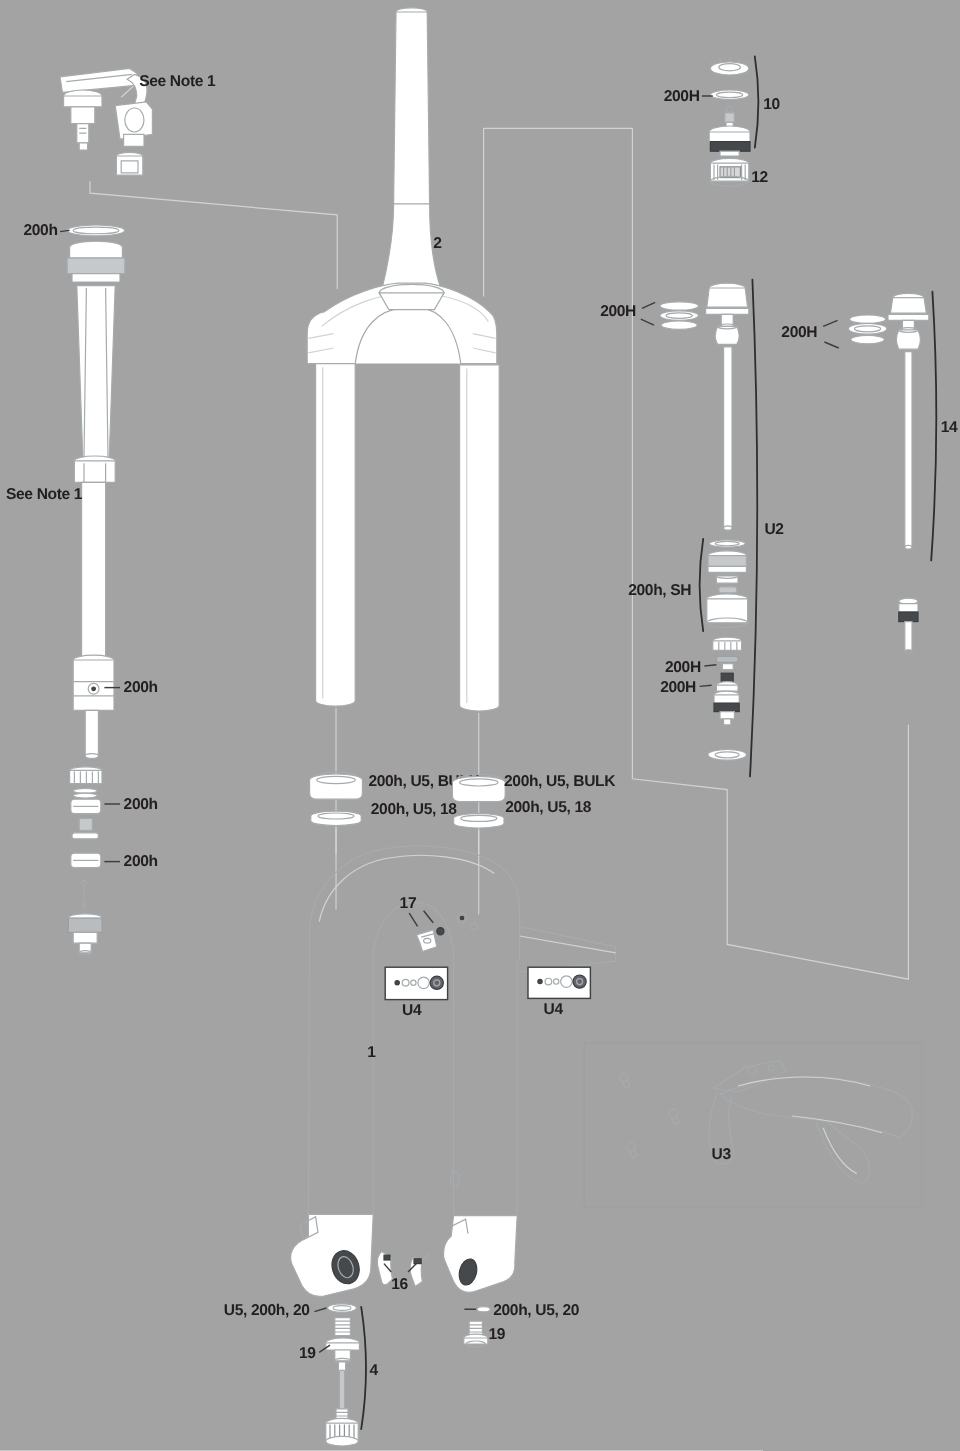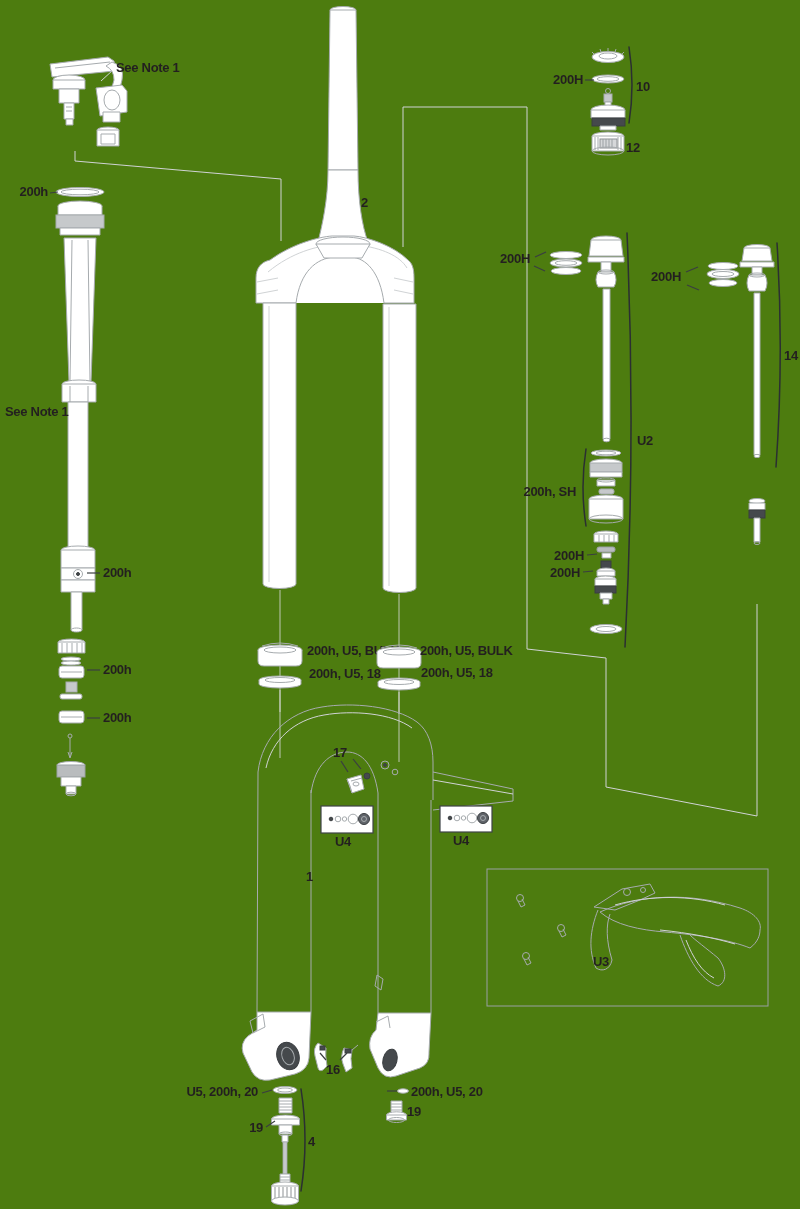--- a/index.html
+++ b/index.html
@@ -1,16 +1,16 @@
 <!DOCTYPE html>
 <html><head>
 <meta charset="utf-8">
 <style>
   html,body{margin:0;padding:0;background:#fff;}
-  .stage{position:relative;width:800px;height:1209px;background:#4d7c0f;overflow:hidden;}
+  .stage{position:relative;width:800px;height:1209px;background:#a3a3a3;overflow:hidden;}
   svg{display:block;}
   
   .ln{fill:none;stroke:#a6abae;stroke-width:1;}
   .lnw{fill:#ffffff;stroke:#a6abae;stroke-width:1;}
   .lt{fill:none;stroke:#d0d3d5;stroke-width:1;}
   .cl{fill:none;stroke:#dadcdd;stroke-width:0.8;}
   .gray{fill:#c6c9cb;stroke:#a6abae;stroke-width:1;}
   .mgray{fill:#b9bcbe;stroke:#9aa0a3;stroke-width:1;}
   .dark{fill:#45494c;stroke:#3a3e41;stroke-width:1;}
   .blk{fill:none;stroke:#2b2f32;stroke-width:1.5;stroke-linecap:round;}

